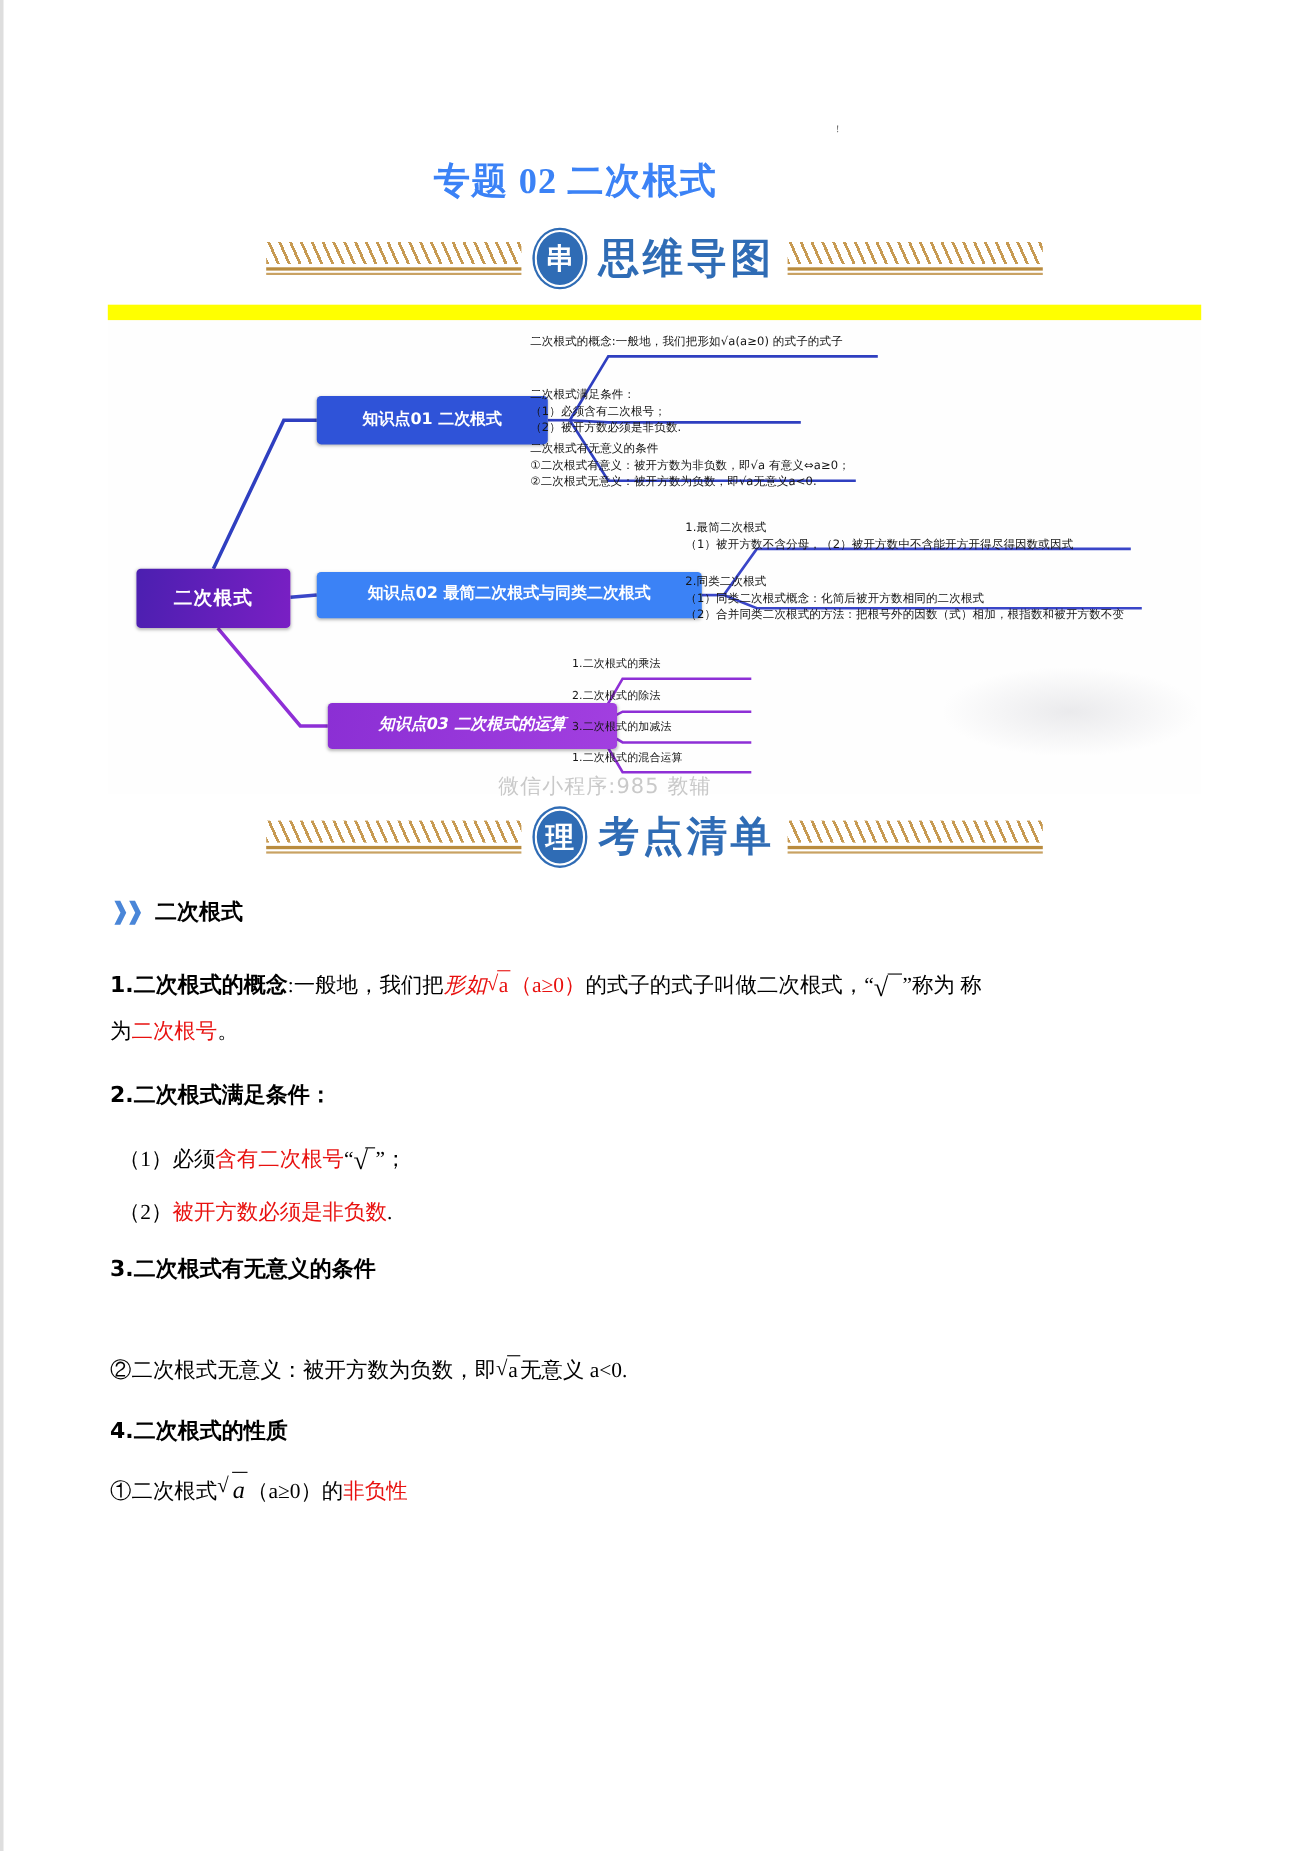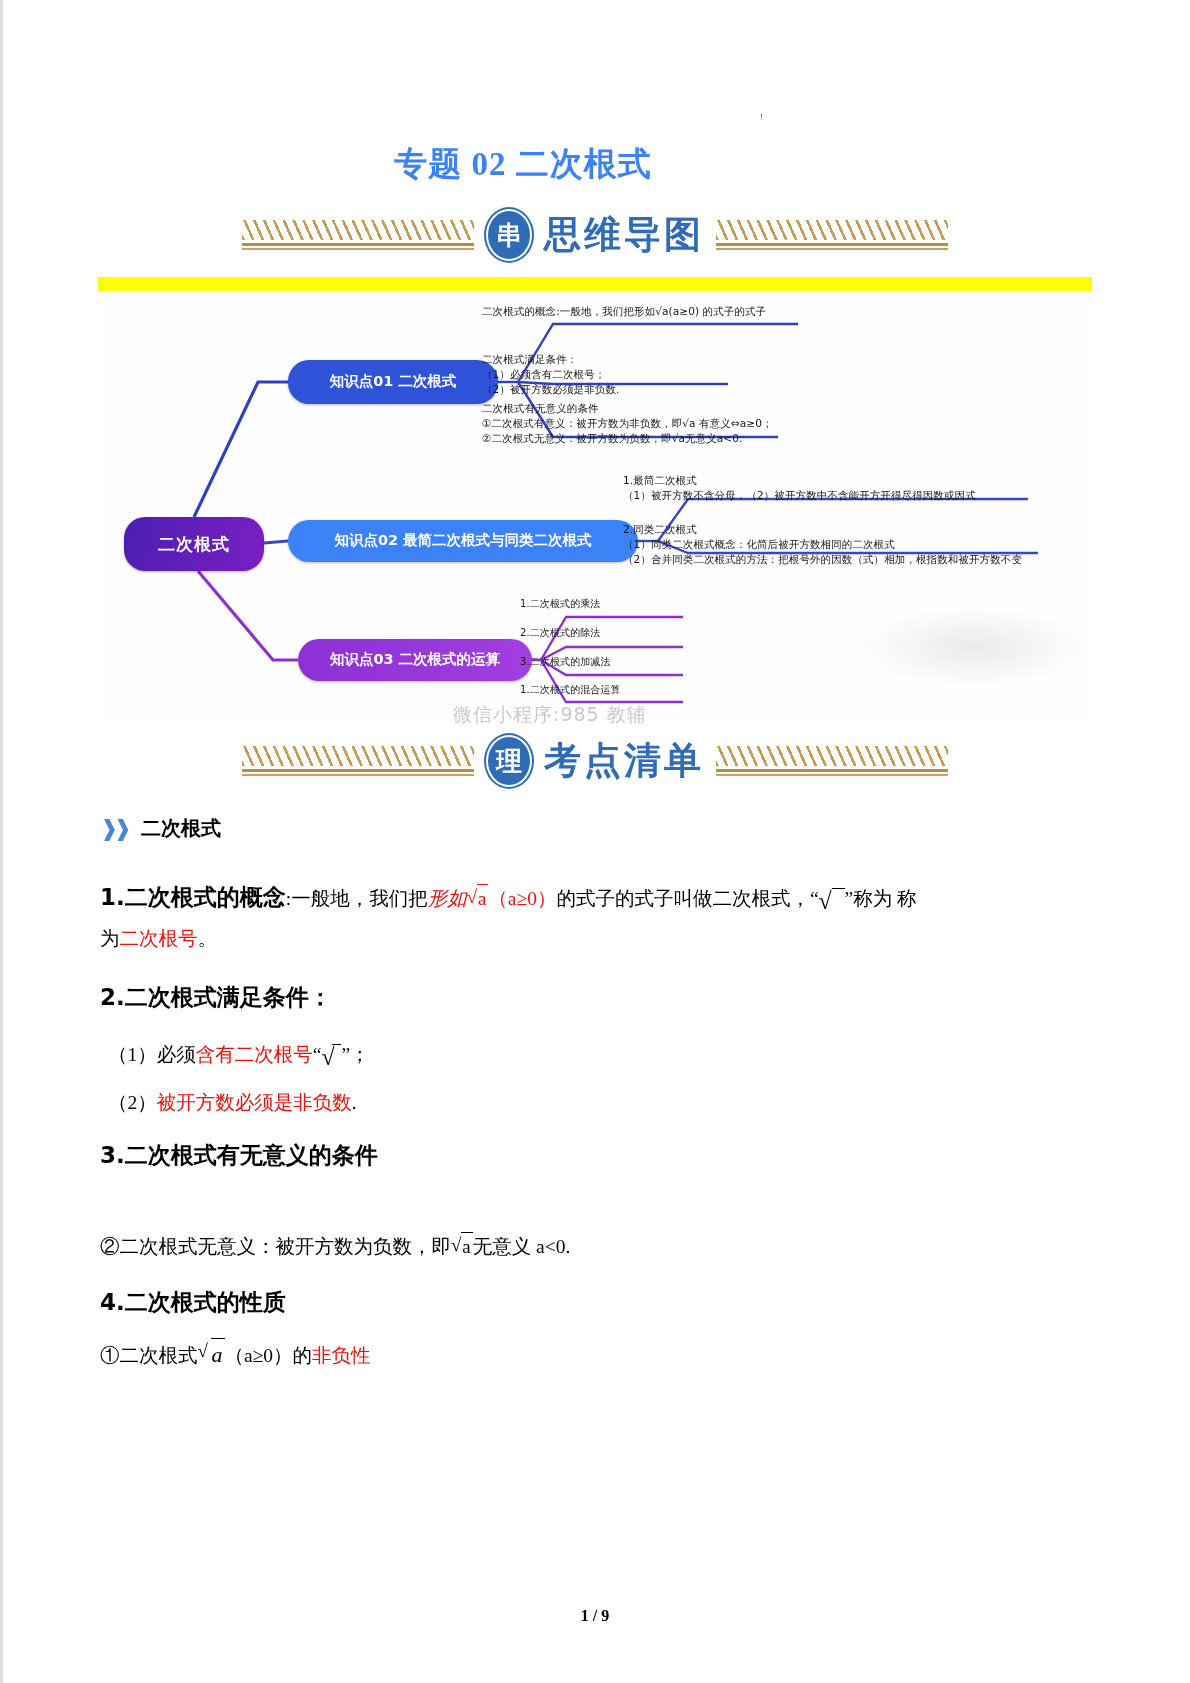--- a/index.html
+++ b/index.html
@@ -89,21 +89,21 @@
     width: 994px; height: 445px;
     background: #fefefe;
   }
   .yellow-bar {
     position: absolute;
     left: 0; top: 0; width: 994px; height: 14px;
     background: #ffff00;
   }
   .mm-node {
     position: absolute;
-    border-radius: 21px;
+    border-radius: 4px;
     color: #fff;
     font-weight: bold;
     display: flex;
     align-items: center;
     justify-content: center;
     font-family: "DejaVu Sans", "Liberation Sans", sans-serif;
     box-shadow: 0 1px 3px rgba(0,0,0,0.28);
     text-align: center;
     line-height: 1.1;
   }
@@ -121,23 +121,24 @@
     font-size: 14.5px;
   }
   .mm-k2 {
     left: 190px; top: 243px;
     width: 350px; height: 42px;
     background: #3b82f6;
     font-size: 14.5px;
   }
   .mm-k3 {
     left: 200px; top: 362px;
-    width: 234px; height: 42px;
+    width: 263px; height: 42px;
     background: linear-gradient(100deg, #8b2fd4 0%, #a23fe0 100%);
     font-size: 14.5px;
+    font-style: italic;
   }
   .mm-text {
     position: absolute;
     font-family: "DejaVu Sans", "Liberation Sans", sans-serif;
     font-size: 10.5px;
     color: #151515;
     line-height: 1.45;
     white-space: pre-line;
     letter-spacing: 0.1px;
   }
@@ -181,21 +182,21 @@
   }
   .para {
     position: absolute;
     left: 100px;
     width: 1000px;
     font-size: 19.5px;
     color: #000;
     line-height: 1.55;
     font-family: "Liberation Serif", "DejaVu Serif", serif;
   }
-  .para b { font-weight: bold; font-family: "DejaVu Sans","Liberation Sans",sans-serif; font-size:23px;}
+  .para b { font-weight: bold; font-family: "DejaVu Sans","Liberation Sans",sans-serif; font-size:20px;}
   .red { color: #e8110f; }
   .redi { color: #e8110f; font-style: italic; }
   .sqrt {
     display: inline-block;
     position: relative;
     padding: 0 2px 0 11px;
   }
   .sqrt::before {
     content: "√";
     position: absolute; left: 0; top: -2px;
@@ -366,15 +367,14 @@
   </div>
 
   <div class="para" style="top:1285px">
     <b>4.二次根式的性质</b>
   </div>
 
   <div class="para" style="top:1338px">
     <span>①二次根式</span><span class="sqrt" style="font-style:italic; font-size:22px; padding-left:14px;"><span class="bar" style="left:13px;"></span><span>a</span></span><span>（a≥0）的</span><span class="red">非负性</span>
   </div>
 
-  <div class="footer">1 / 9</div>
 
 </div>
 
 </body></html>

